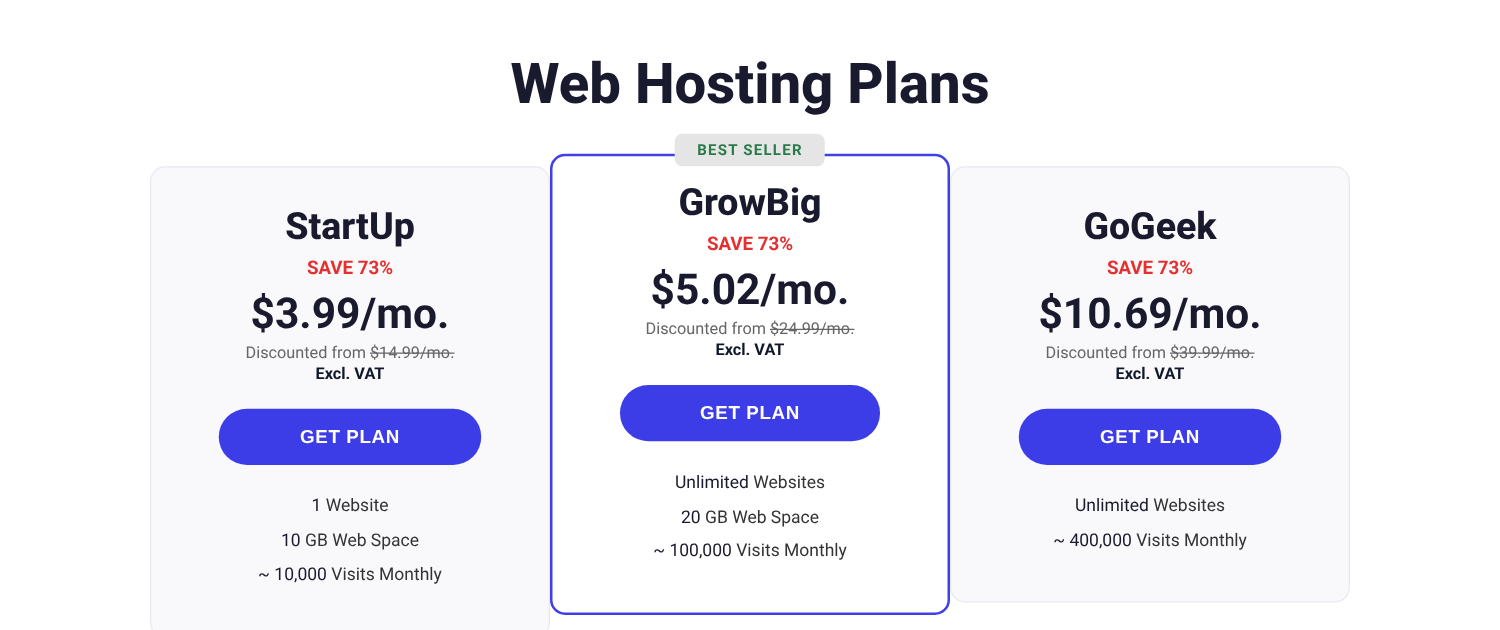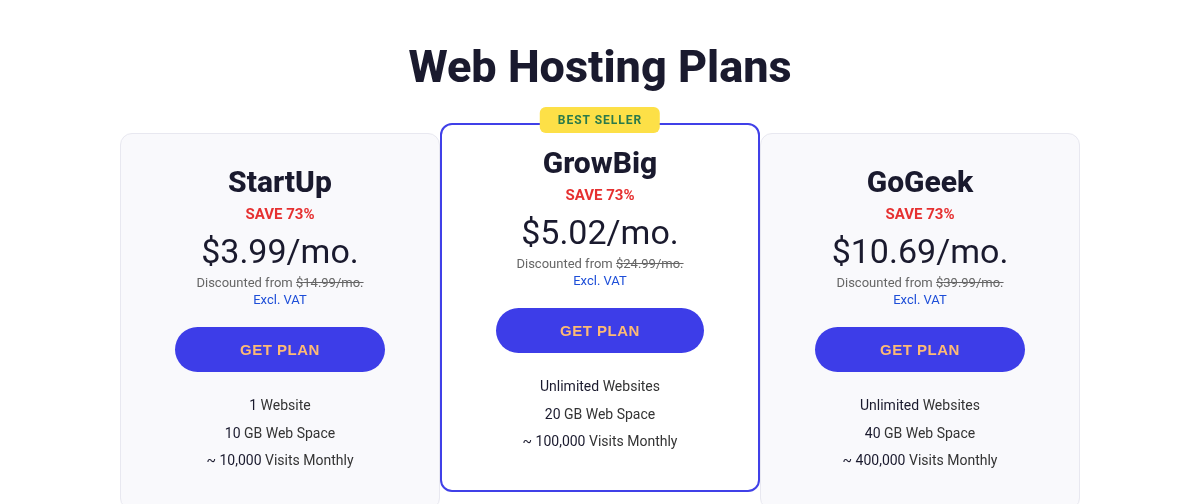--- a/index.html
+++ b/index.html
@@ -49,21 +49,21 @@
     }
     .plan-card.gogeek {
       border: 1px solid #e8e8f0;
       background: #f9f9fc;
     }
     .best-seller-badge {
       position: absolute;
       top: -18px;
       left: 50%;
       transform: translateX(-50%);
-      background: #fde047;
+      background: #e5e5e5;
       color: #2a7a4a;
       font-size: 12px;
       font-weight: 700;
       padding: 6px 18px;
       border-radius: 6px;
       letter-spacing: 1px;
       white-space: nowrap;
       text-align: right;
     }
     .plan-name {
@@ -73,41 +73,42 @@
       margin-bottom: 6px;
     }
     .save-badge {
       color: #e63030;
       font-size: 15px;
       font-weight: 700;
       margin-bottom: 8px;
     }
     .price {
       font-size: 34px;
-      font-weight: 400;
+      font-weight: 700;
       color: #1a1a2e;
       margin-bottom: 4px;
     }
     .original-price {
       font-size: 13px;
       color: #666;
       margin-bottom: 2px;
     }
     .original-price s {
       color: #666;
       text-align: center;
     }
     .excl-vat {
       font-size: 13px;
-      color: #1d4ed8;
+      color: #0f172a;
       margin-bottom: 20px;
+      font-weight: bold;
     }
     .get-plan-btn {
       background: #3d3de8;
-      color: #fdba74;
+      color: #ffffff;
       border: none;
       border-radius: 30px;
       padding: 14px 44px;
       font-size: 15px;
       font-weight: 700;
       cursor: pointer;
       letter-spacing: 0.5px;
       margin-bottom: 24px;
       width: 80%;
     }
@@ -164,17 +165,16 @@
     <div class="plan-card gogeek">
       
       <div class="plan-name">GoGeek</div>
       <div class="save-badge">SAVE 73%</div>
       <div class="price">$10.69/mo.</div>
       <div class="original-price">Discounted from <s>$39.99/mo.</s></div>
       <div class="excl-vat">Excl. VAT</div>
       <button class="get-plan-btn">GET PLAN</button>
       <ul class="features">
         <li><strong>Unlimited</strong> Websites</li>
-        <li><strong>40</strong> GB Web Space</li>
         <li><strong>~ 400,000</strong> Visits Monthly</li>
       </ul>
     </div>
   </div>
 
 </body></html>

